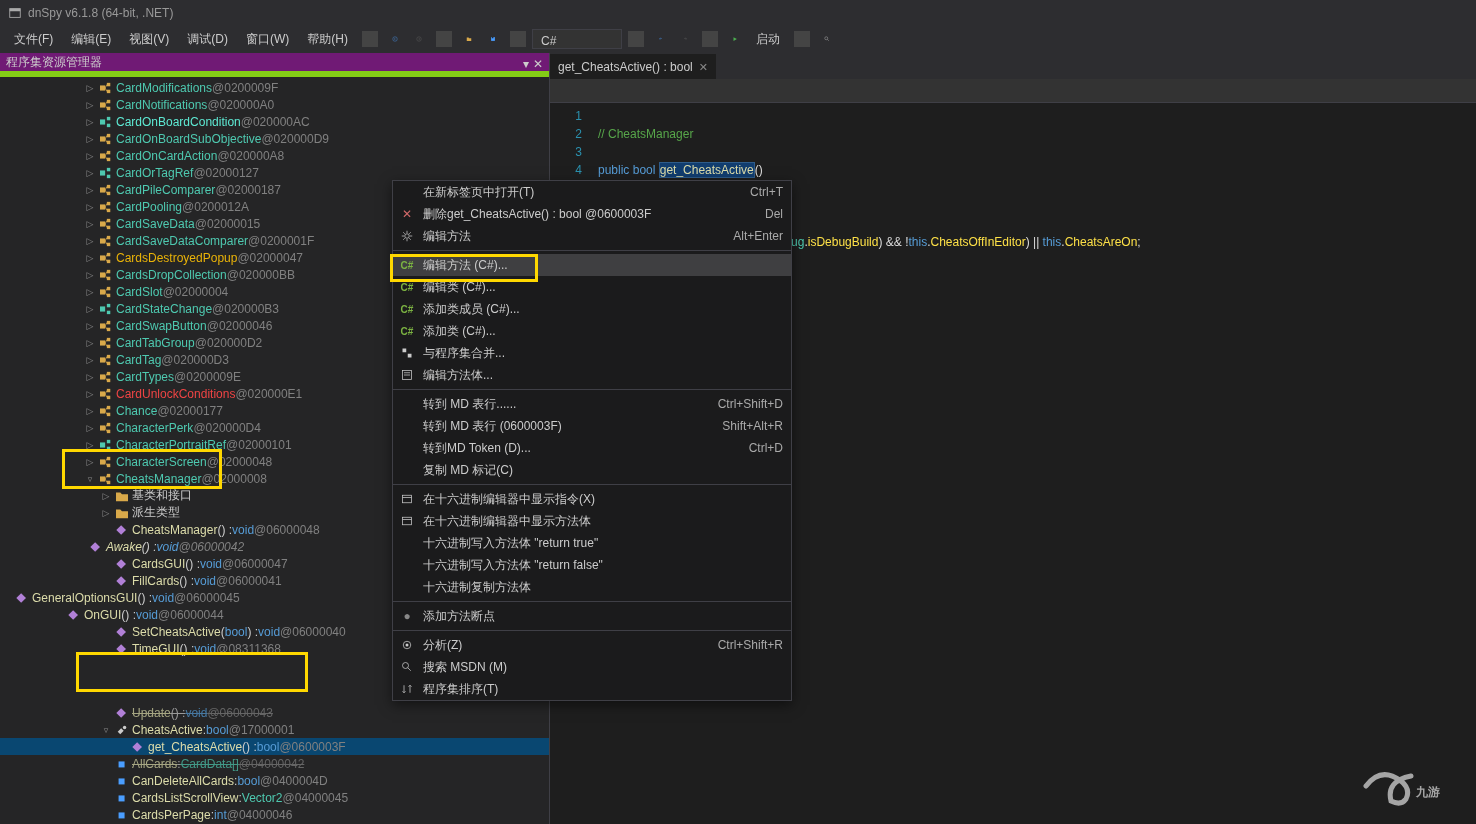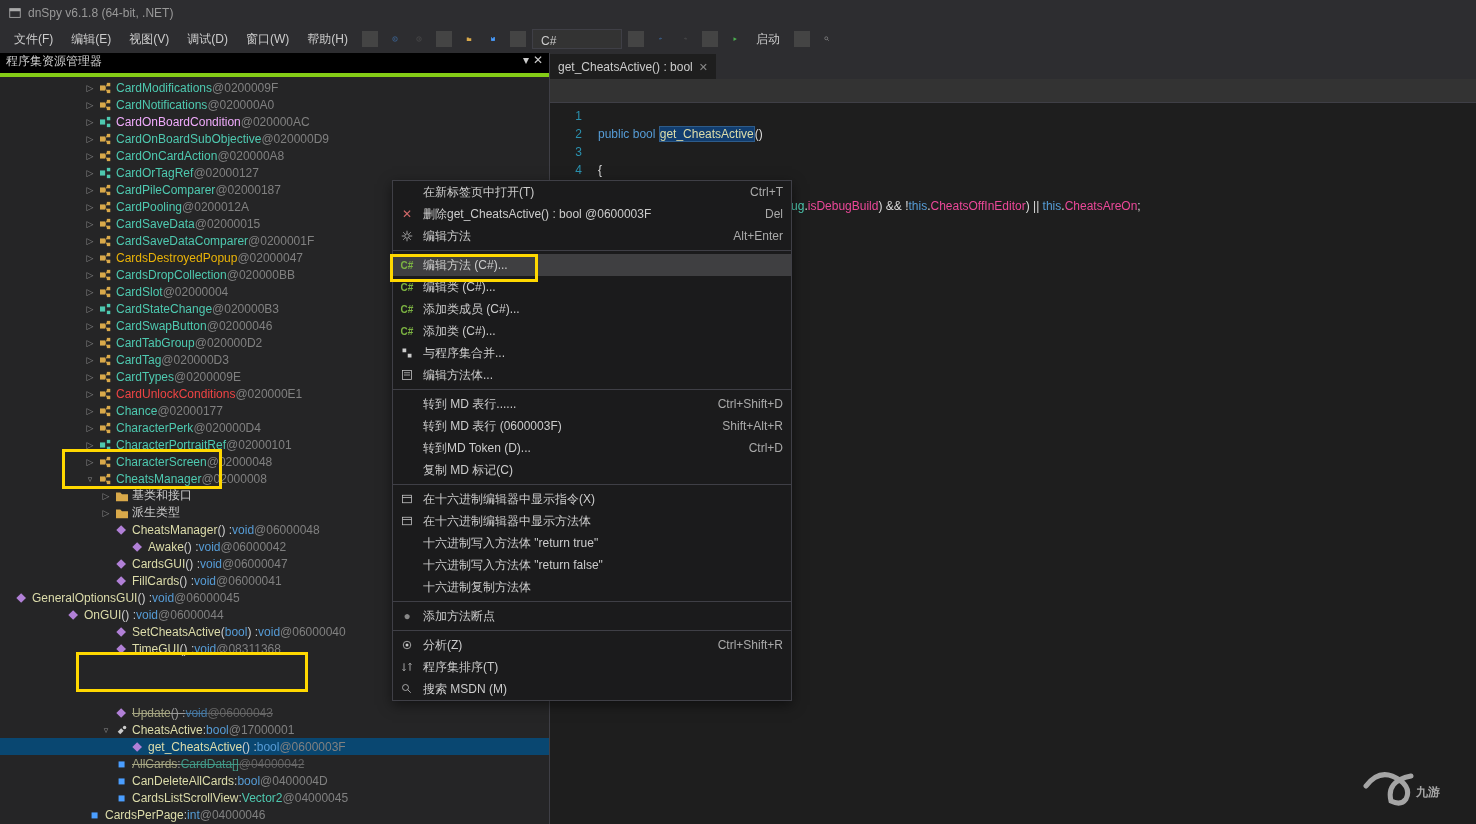--- a/index.html
+++ b/index.html
@@ -6,21 +6,21 @@
 body{background:#1e1e1e;color:#ccc;width:1476px;height:824px;overflow:hidden;position:relative}
 .titlebar{height:25px;background:#2d2d30;display:flex;align-items:center;padding:0 8px;color:#999}
 .titlebar svg{margin-right:6px}
 .menubar{height:28px;background:#2d2d30;display:flex;align-items:center;padding:0 6px;gap:2px}
 .menubar span{padding:4px 8px;color:#ccc;cursor:pointer}
 .menubar .sep{width:1px;height:16px;background:#444;margin:0 4px}
 .tbbtn{width:22px;height:22px;display:inline-flex;align-items:center;justify-content:center;cursor:pointer}
 .combo{background:#333;border:1px solid #3f3f46;color:#ccc;padding:2px 18px 2px 6px;min-width:90px;height:20px;position:relative}
 .main{display:flex;height:calc(100% - 53px)}
 .panel{width:550px;background:#252526;display:flex;flex-direction:column;border-right:1px solid #3f3f46}
-.panel-header{height:24px;background:#000000;display:flex;align-items:flex-start;justify-content:space-between;padding:0 6px;color:#ccc;border-bottom:4px solid #84cc16}
+.panel-header{height:24px;background:#701a75;display:flex;align-items:flex-end;justify-content:space-between;padding:0 6px;color:#ccc;border-bottom:6px solid #84cc16}
 .panel-header .btns{display:flex;gap:4px}
 .tree{flex:1;overflow:auto;padding:2px 0;position:relative}
 .tree::-webkit-scrollbar{width:14px}
 .tree::-webkit-scrollbar-track{background:#2d2d30}
 .tree::-webkit-scrollbar-thumb{background:#424242}
 .node{display:flex;align-items:center;height:17px;padding-left:0;white-space:nowrap;cursor:pointer}
 .arrow{width:12px;display:inline-block;text-align:center;color:#888;font-size:9px}
 .ico{width:16px;height:14px;display:inline-flex;align-items:center;justify-content:center;margin:0 2px}
 .cls{color:#4ec9b0}
 .mth{color:#dcdcaa}
@@ -33,21 +33,21 @@
 .tabs{height:26px;background:#2d2d30;display:flex;align-items:flex-end}
 .tab{background:#1e1e1e;padding:5px 8px;color:#ccc;display:flex;align-items:center;gap:6px;border-top:1px solid #1e1e1e;cursor:pointer}
 .tab .x{color:#888;font-size:11px}
 .nav{height:24px;background:#333;border-bottom:1px solid #3f3f46}
 .code{flex:1;background:#1e1e1e;display:flex;font-family:Consolas,monospace;font-size:13px}
 .gutter{width:40px;text-align:right;padding:4px 8px 0 0;color:#2b91af;background:#1e1e1e;line-height:18px}
 .codetext{padding:4px 0 0 8px;line-height:18px;white-space:pre}
 .c-comment{color:#57a64a}
 .c-kw{color:#569cd6}
 .c-type{color:#4ec9b0}
-.c-prop{color:#ec4899}
+.c-prop{color:#fde047}
 .c-hl{background:#113d6f;color:#dcdcaa;border:1px solid #2e5c8a}
 .c-punc{color:#dcdcdc}
 .ctx{position:absolute;left:392px;top:180px;width:400px;background:#1b1b1c;border:1px solid #3f3f46;box-shadow:0 4px 12px rgba(0,0,0,.5);z-index:10}
 .ctx-item{height:22px;display:flex;align-items:center;padding:0 8px 0 30px;position:relative;color:#ccc;cursor:pointer}
 .ctx-item.hov{background:#3f3f41}
 .ctx-ico{position:absolute;left:6px;width:16px;display:inline-flex;align-items:center;justify-content:center}
 .ctx-sc{margin-left:auto;color:#aaa}
 .ctx-sep{height:1px;background:#3f3f46;margin:3px 0}
 .highlight2{border:3px solid #ffd800;position:absolute;pointer-events:none;z-index:20}
 .watermark{position:absolute;right:10px;bottom:10px;opacity:0.6;z-index:30}
@@ -166,21 +166,21 @@
         </div>
         <div class="node" style="padding-left: 84px;">
           <span class="arrow">▷</span>
           <span class="ico">
             <svg width="14" height="12" viewBox="0 0 16 14">
               <rect x="1" y="4" width="6" height="6" fill="#4ec9b0"></rect>
               <rect x="9" y="1" width="4" height="4" fill="#4ec9b0"></rect>
               <rect x="9" y="9" width="4" height="4" fill="#4ec9b0"></rect>
             </svg>
           </span>
-          <span class="cls" style="color:#f0abfc">CardOnBoardCondition</span> 
+          <span class="cls" style="color:#5eead4">CardOnBoardCondition</span> 
           <span class="addr">@020000AC</span>
         </div>
         <div class="node" style="padding-left: 84px;">
           <span class="arrow">▷</span>
           <span class="ico">
             <svg width="14" height="12" viewBox="0 0 16 14">
               <rect x="1" y="4" width="6" height="6" fill="#d9a94a"></rect>
               <rect x="9" y="1" width="4" height="4" fill="#d9a94a"></rect>
               <rect x="9" y="9" width="4" height="4" fill="#d9a94a"></rect>
               <line x1="7" y1="7" x2="9" y2="3" stroke="#d9a94a"></line>
@@ -487,21 +487,21 @@
           <span class="ico">
             <svg width="14" height="12" viewBox="0 0 16 14">
               <rect x="3" y="3" width="8" height="8" fill="#b180d7" transform="rotate(45 7 7)"></rect>
             </svg>
           </span>
           <span class="mth" style="">CheatsManager</span>
           <span style="">() : </span>
           <span class="ret" style="">void</span> 
           <span class="addr" style="">@06000048</span>
         </div>
-        <div class="node" style="padding-left: 116px;">
+        <div class="node" style="padding-left: 74px; font-style: italic;">
           <span class="arrow"></span>
           <span class="ico">
             <svg width="14" height="12" viewBox="0 0 16 14">
               <rect x="3" y="3" width="8" height="8" fill="#b180d7" transform="rotate(45 7 7)"></rect>
             </svg>
           </span>
           <span class="mth" style="">Awake</span>
           <span style="">() : </span>
           <span class="ret" style="">void</span> 
           <span class="addr" style="">@06000042</span>
@@ -646,21 +646,21 @@
           <span class="ico">
             <svg width="14" height="12" viewBox="0 0 16 14">
               <rect x="4" y="4" width="7" height="7" fill="#4a9eff"></rect>
             </svg>
           </span>
           <span class="mth" style="">CardsListScrollView</span>
           <span style=""> : </span>
           <span class="typ" style="">Vector2</span> 
           <span class="addr" style="">@04000045</span>
         </div>
-        <div class="node" style="padding-left: 73px;">
+        <div class="node" style="padding-left: 100px;">
           <span class="arrow"></span>
           <span class="ico">
             <svg width="14" height="12" viewBox="0 0 16 14">
               <rect x="4" y="4" width="7" height="7" fill="#4a9eff"></rect>
             </svg>
           </span>
           <span class="mth" style="">CardsPerPage</span>
           <span style=""> : </span>
           <span class="ret" style="">int</span> 
           <span class="addr" style="">@04000046</span>
@@ -702,20 +702,21 @@
     <div class="code">
       <div class="gutter">
         <div>1</div>
           <div>2</div>
           <div>3</div>
           <div>4</div>
           <div>5</div>
           <div>6</div>
       </div>
       <div class="codetext">
+<div><span class="c-comment">// CheatsManager</span></div>
 <div><span class="c-kw">public</span> <span class="c-kw">bool</span> <span class="c-hl">get_CheatsActive</span><span class="c-punc">()</span></div>
 <div><span class="c-punc">{</span></div>
 <div>    <span class="c-kw">return</span> <span class="c-punc">((</span><span class="c-type">Application</span><span class="c-punc">.</span><span class="c-prop">isEditor</span><span class="c-punc"> || </span><span class="c-type">Debug</span><span class="c-punc">.</span><span class="c-prop">isDebugBuild</span><span class="c-punc">) &amp;&amp; !</span><span class="c-kw">this</span><span class="c-punc">.</span><span class="c-prop">CheatsOffInEditor</span><span class="c-punc">) || </span><span class="c-kw">this</span><span class="c-punc">.</span><span class="c-prop">CheatsAreOn</span><span class="c-punc">;</span></div>
 <div><span class="c-punc">}</span></div>
       </div>
     </div>
   </div>
 </div>
 
 <div class="ctx" id="ctx">
@@ -842,33 +843,33 @@
           <circle cx="8" cy="8" r="5" fill="none" stroke="#ccc"></circle>
           <circle cx="8" cy="8" r="2" fill="#ccc"></circle>
         </svg>
       </span>
       <span>分析(Z)</span>
       <span class="ctx-sc">Ctrl+Shift+R</span>
     </div>
     <div class="ctx-item">
       <span class="ctx-ico">
         <svg width="12" height="12" viewBox="0 0 16 16">
-          <path d="M4 3v10M4 13l-2-2M4 13l2-2M12 13V3M12 3l-2 2M12 3l2 2" stroke="#ccc" fill="none"></path>
-        </svg>
-      </span>
-      <span>程序集排序(T)</span>
-    </div>
-    <div class="ctx-item">
-      <span class="ctx-ico">
-        <svg width="12" height="12" viewBox="0 0 16 16">
           <circle cx="6" cy="6" r="4" fill="none" stroke="#ccc"></circle>
           <line x1="9" y1="9" x2="13" y2="13" stroke="#ccc"></line>
         </svg>
       </span>
       <span>搜索 MSDN (M)</span>
+    </div>
+    <div class="ctx-item">
+      <span class="ctx-ico">
+        <svg width="12" height="12" viewBox="0 0 16 16">
+          <path d="M4 3v10M4 13l-2-2M4 13l2-2M12 13V3M12 3l-2 2M12 3l2 2" stroke="#ccc" fill="none"></path>
+        </svg>
+      </span>
+      <span>程序集排序(T)</span>
     </div>
   </div>
 <div class="highlight2" style="left:390px;top:254px;width:148px;height:28px"></div>
 
 <div class="watermark">
   <svg width="110" height="60" viewBox="0 0 110 60">
       <path d="M10 35 Q25 15 45 30 Q55 38 50 48 Q45 55 35 50 Q30 30 55 25" fill="none" stroke="#fff" stroke-width="5" stroke-linecap="round"></path>
       <text x="60" y="45" fill="#fff" font-size="20" font-weight="bold">九游</text>
     </svg>
 </div>

